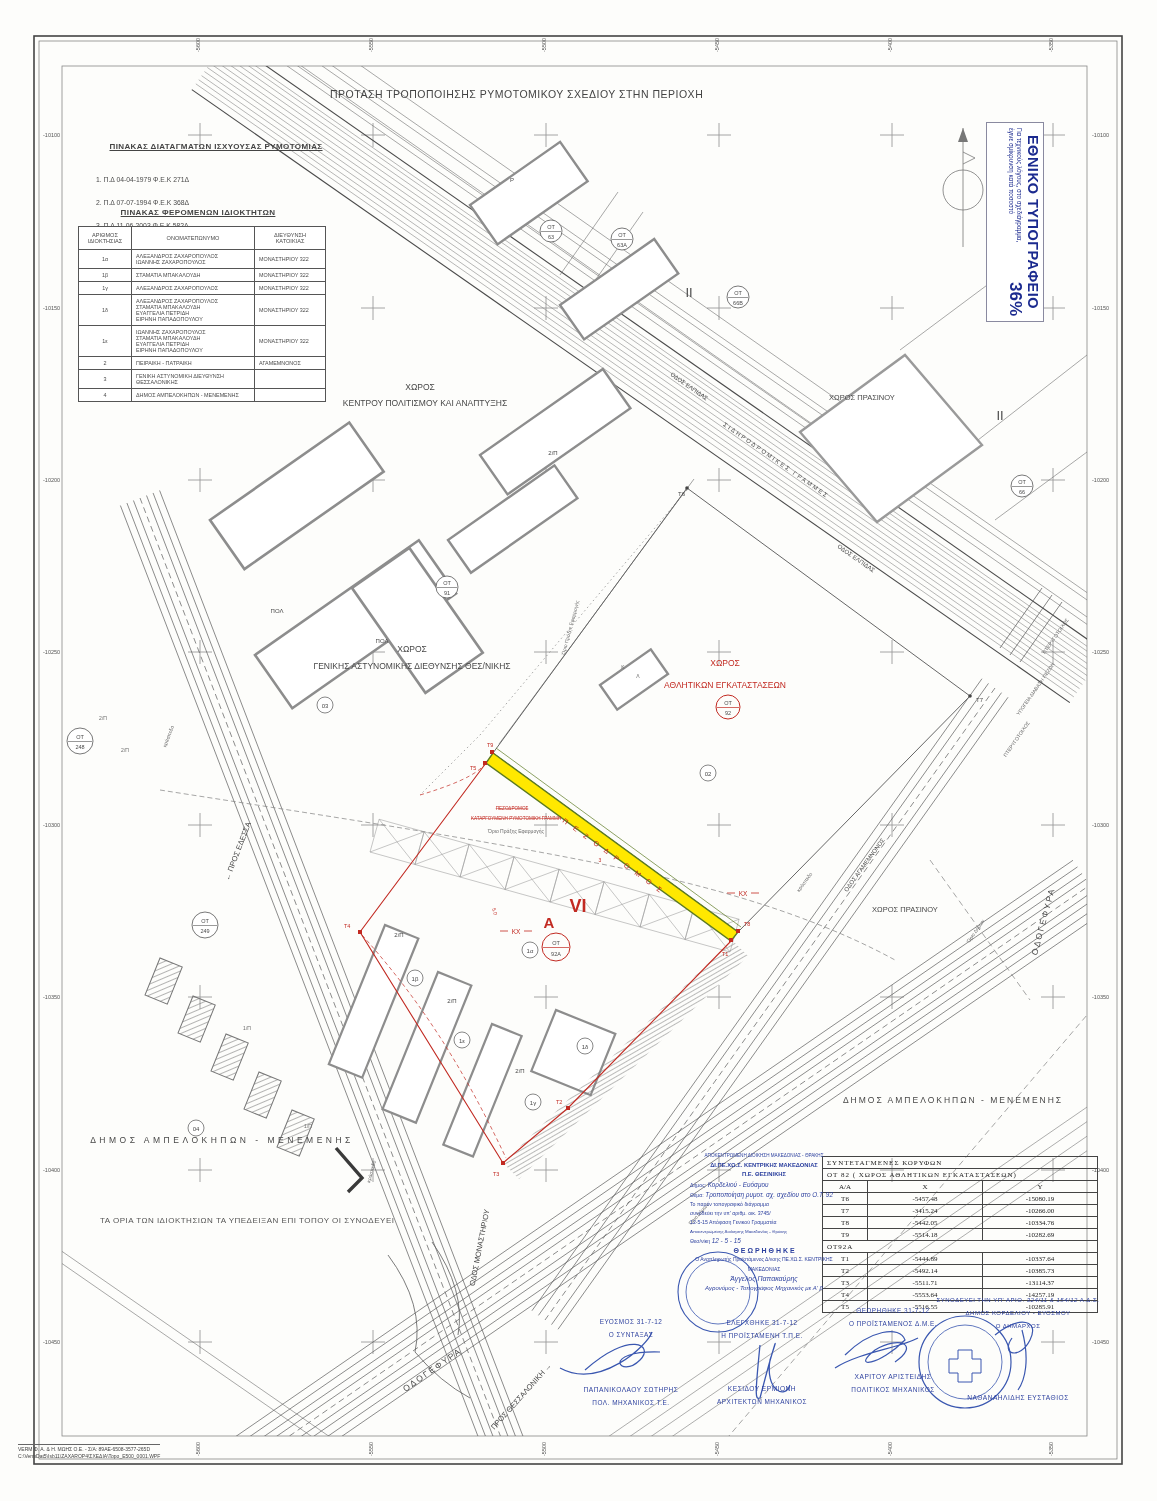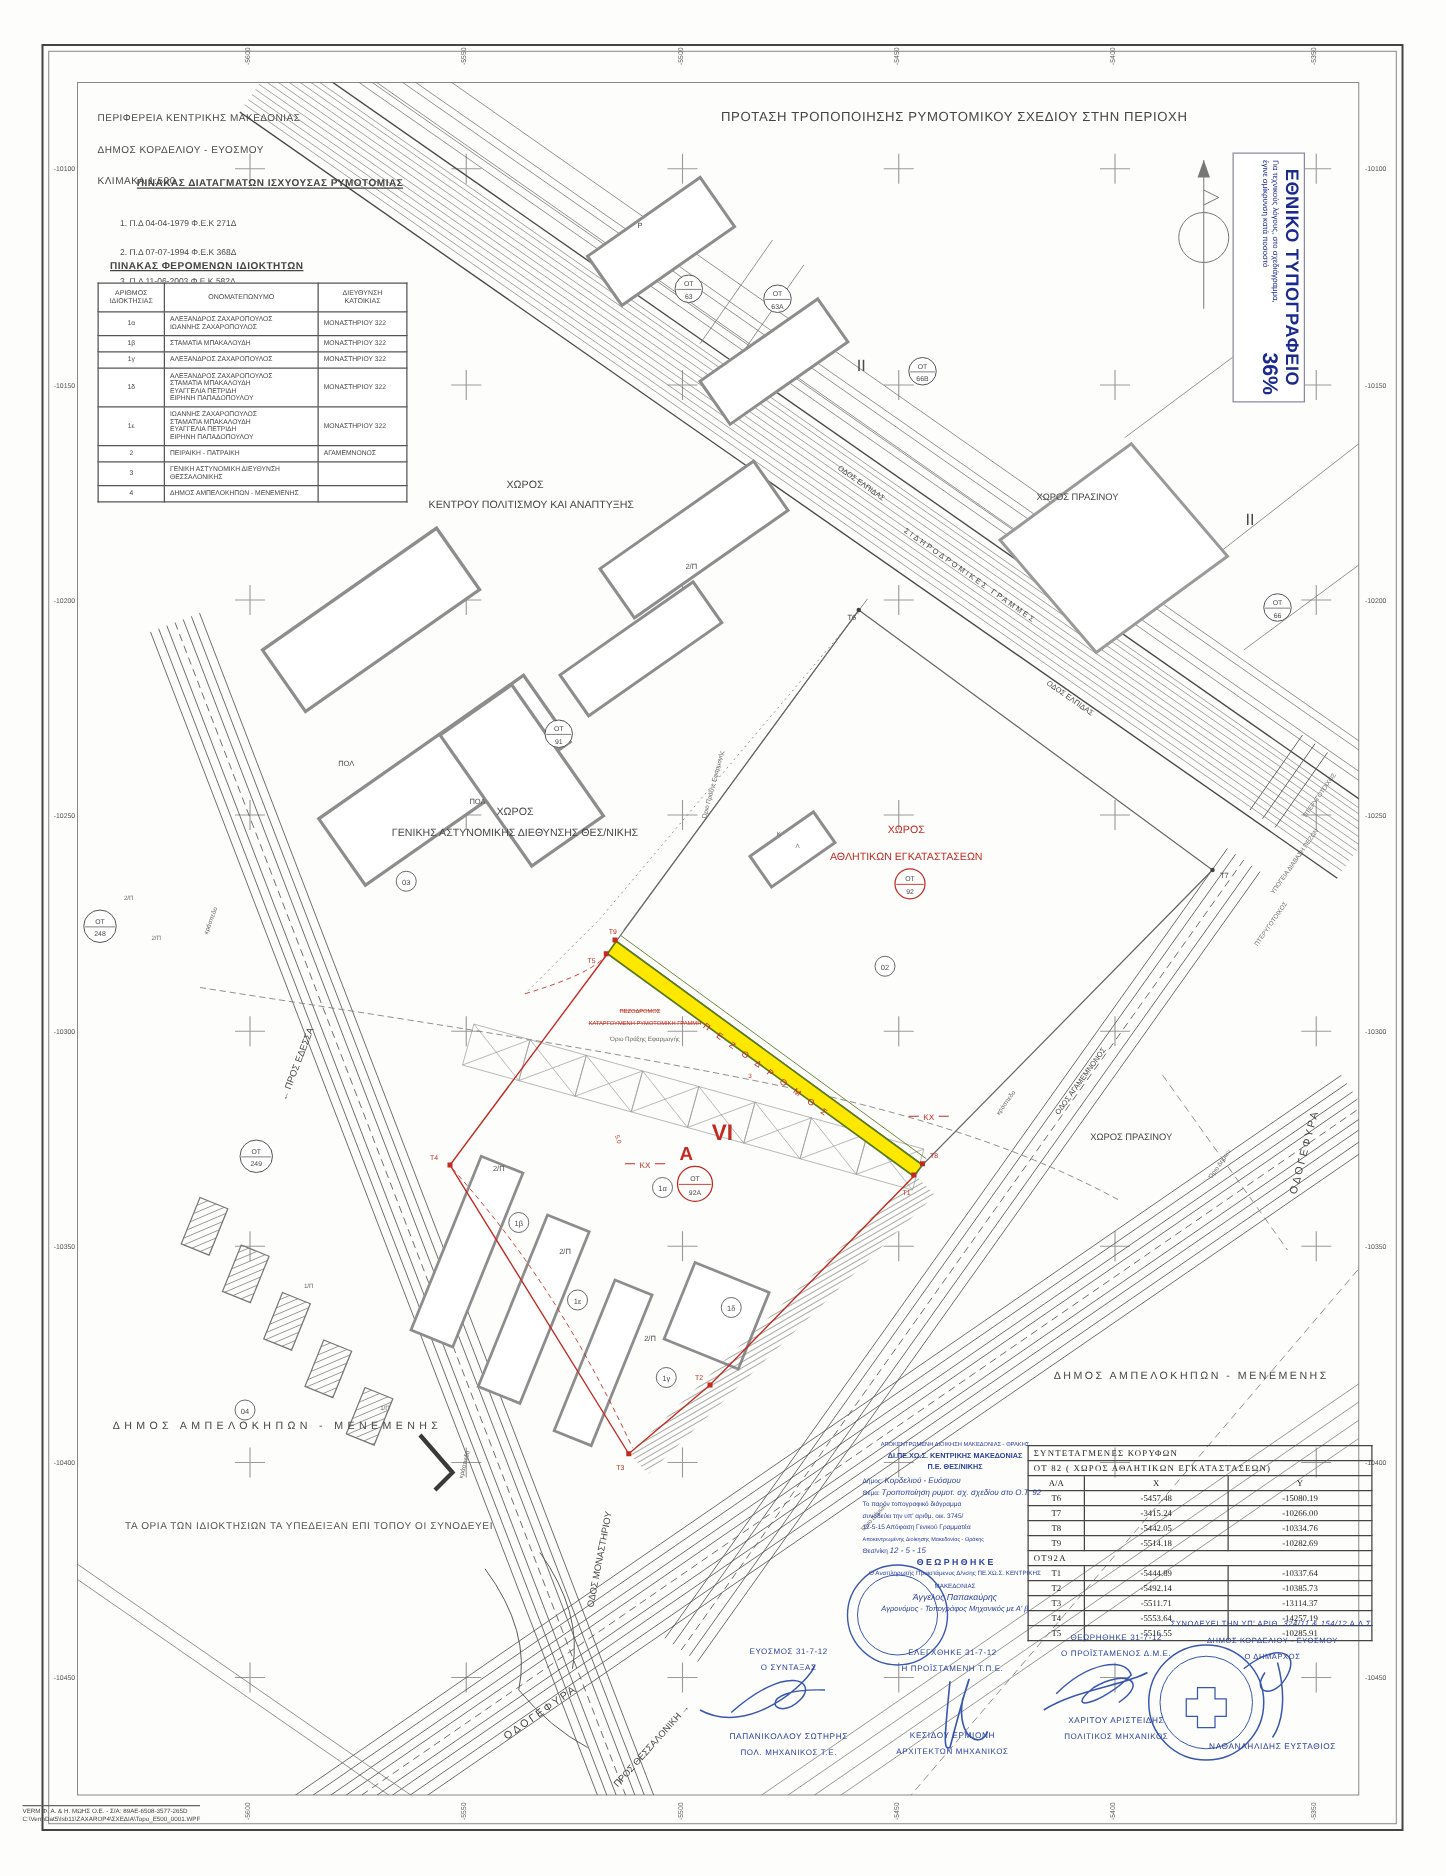--- a/index.html
+++ b/index.html
@@ -13,25 +13,25 @@
   .lbl7{font-size:7.5px;fill:#474747}
   .lbl8{font-size:8.5px;fill:#474747}
   .sp2{letter-spacing:2px}
   .sp3{letter-spacing:3.5px}
   .red{fill:#c22a22}
   .redS{stroke:#c22a22}
   .strike{text-decoration:line-through}
   .otT{font-size:5.5px;fill:#4a4a4a}
   
   #hdr{left:78px;top:82px;font-size:8px;line-height:25px;color:#4a4a4a;letter-spacing:.4px}
-  #title{left:330px;top:84px;width:620px;text-align:right;font-size:10.5px;line-height:20px;color:#444;letter-spacing:.5px}
+  #title{left:330px;top:84px;width:620px;text-align:left;font-size:10.5px;line-height:20px;color:#444;letter-spacing:.5px}
   .tblTitle{font-size:8px;font-weight:bold;text-decoration:underline;color:#444;letter-spacing:.4px}
   #decT{left:96px;top:142px;width:240px;text-align:center}
   #decrees{left:96px;top:168px;font-size:6.8px;line-height:23px;color:#4a4a4a}
-  #ownT{left:88px;top:208px;width:220px;text-align:left}
+  #ownT{left:88px;top:208px;width:220px;text-align:center}
   #owners{left:78px;top:226px;border-collapse:collapse;background:#fff;font-size:5.4px;color:#4a4a4a}
   #owners td{border:.8px solid #555;padding:3px 4px;vertical-align:middle;white-space:pre-line}
   #owners td.c{text-align:center}
   #owners tr.hd td{text-align:center;font-size:5.6px;padding:5px 3px}
   
   #npo-wrap{left:986px;top:122px;width:58px;height:200px}
   #npo{width:200px;height:58px;transform:translateX(58px) rotate(90deg);transform-origin:0 0;
        background:#fff;border:1.6px solid #8a8aa0;box-sizing:border-box;padding:2px 5px;color:#1b2a8f}
   #npo .t{font-size:14.5px;font-weight:bold;letter-spacing:.5px;text-align:center}
   #npo .row{display:flex;align-items:center;justify-content:space-between}
@@ -454,25 +454,20 @@
     <circle cx="965" cy="1362" r="46" stroke-width="1.2"></circle>
     <circle cx="965" cy="1362" r="37" stroke-width="0.8"></circle>
     <path d="M 958,1350 h14 v9 h9 v14 h-9 v9 h-14 v-9 h-9 v-14 h9 Z" stroke-width="1"></path>
     <path d="M 585,1370 C 630,1330 655,1345 640,1360 C 620,1380 600,1350 660,1352 M 560,1368 C 600,1390 648,1345 652,1332" stroke-width="1.2"></path>
     <path d="M 760,1345 C 755,1395 755,1400 760,1398 C 775,1340 780,1330 770,1360 C 765,1390 785,1400 790,1385" stroke-width="1.3"></path>
     <path d="M 845,1355 C 870,1330 900,1325 905,1340 C 880,1365 850,1370 875,1350 C 900,1335 920,1345 895,1362 M 835,1368 C 860,1352 900,1348 918,1338" stroke-width="1.2"></path>
     <path d="M 995,1335 C 1020,1315 1040,1320 1030,1340 C 1020,1360 1000,1355 1012,1338 M 1022,1330 C 1030,1360 1025,1380 1018,1390" stroke-width="1.2"></path>
   </g>
 </svg>
 
-<div id="hdr" class="abs">
-  <div>ΠΕΡΙΦΕΡΕΙΑ ΚΕΝΤΡΙΚΗΣ ΜΑΚΕΔΟΝΙΑΣ</div>
-  <div>ΔΗΜΟΣ ΚΟΡΔΕΛΙΟΥ - ΕΥΟΣΜΟΥ</div>
-  <div>ΚΛΙΜΑΚΑ 1:500</div>
-</div>
 
 <div id="title" class="abs">
   <div>ΠΡΟΤΑΣΗ ΤΡΟΠΟΠΟΙΗΣΗΣ ΡΥΜΟΤΟΜΙΚΟΥ ΣΧΕΔΙΟΥ ΣΤΗΝ ΠΕΡΙΟΧΗ</div>
 </div>
 
 <div id="decT" class="abs tblTitle">ΠΙΝΑΚΑΣ ΔΙΑΤΑΓΜΑΤΩΝ ΙΣΧΥΟΥΣΑΣ ΡΥΜΟΤΟΜΙΑΣ</div>
 <div id="decrees" class="abs">
   <div>1. Π.Δ  04-04-1979   Φ.Ε.Κ 271Δ</div>
   <div>2. Π.Δ  07-07-1994   Φ.Ε.Κ 368Δ</div>
   <div>3. Π.Δ  11-06-2003   Φ.Ε.Κ 582Δ</div>

